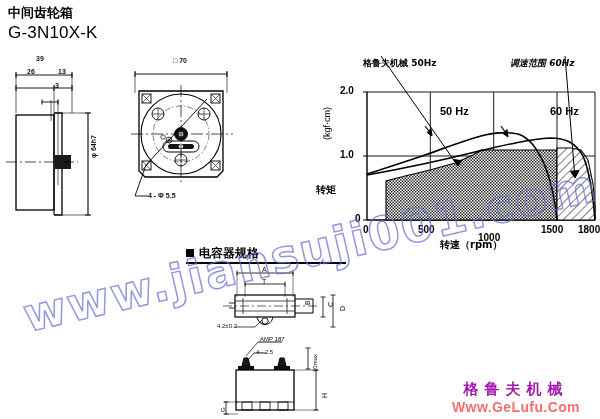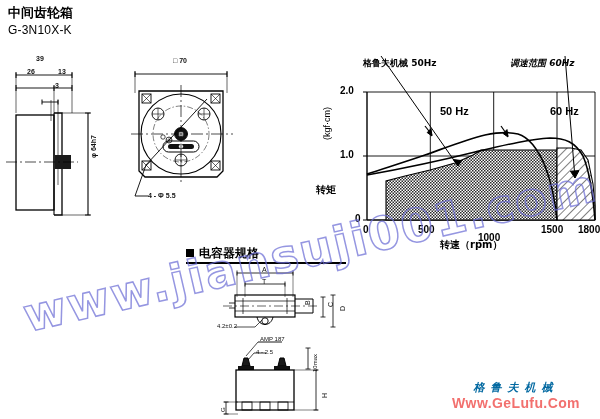--- a/index.html
+++ b/index.html
@@ -25,21 +25,21 @@
 
   
   .hdr-cn {
     font-weight: bold;
     font-size: 13px;
     letter-spacing: 0px;
     white-space: nowrap;
     font-family: "DejaVu Sans", sans-serif;
   }
   .hdr-model {
-    font-size: 12px;
+    font-size: 17px;
     letter-spacing: 0.2px;
     white-space: nowrap;
     font-family: "Liberation Sans", sans-serif;
   }
 
   
   .sec-title {
     font-weight: bold;
     font-size: 12px;
     white-space: nowrap;
@@ -112,25 +112,24 @@
     font-size: 46px;
     letter-spacing: 2px;
     white-space: nowrap;
     transform: rotate(-13deg);
     transform-origin: left top;
     pointer-events: none;
   }
   .wm-logo-cn {
     font-family: "DejaVu Sans", sans-serif;
     font-weight: bold;
-    font-size: 11px;
-    color: #0369a1;
+    font-size: 15px;
+    color: #a21caf;
     letter-spacing: 6px;
     white-space: nowrap;
-    font-style: italic;
   }
   .wm-logo-url {
     font-family: "Liberation Sans", sans-serif;
     font-weight: bold;
     font-size: 14px;
     color: #f2706e;
     letter-spacing: 0.4px;
     white-space: nowrap;
   }
 

